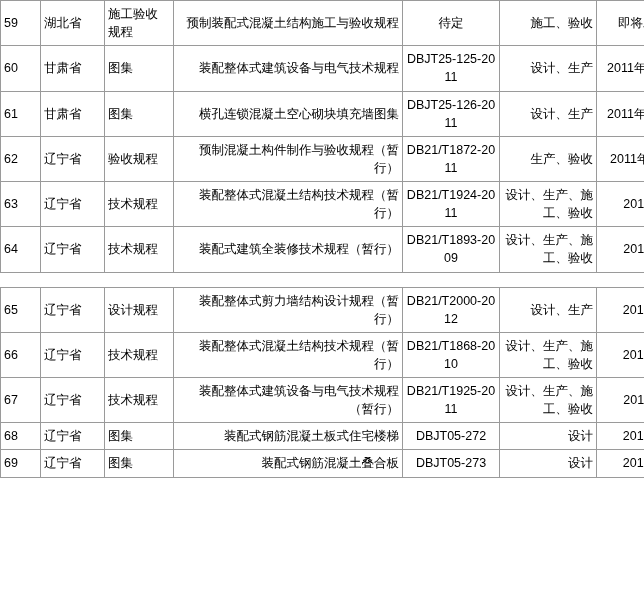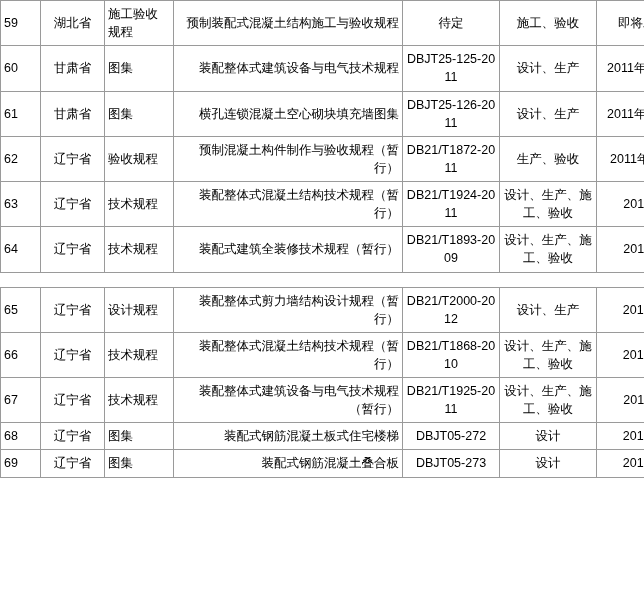--- a/index.html
+++ b/index.html
@@ -26,25 +26,25 @@
   table.doc-table td {
     border: 1px solid #9a9a9a;
     font-size: 12.5px;
     line-height: 1.45;
     padding: 4px 3px;
     vertical-align: middle;
     background: #ffffff;
     word-break: break-all;
   }
   .c-num      { width: 33px;  text-align: left; }
-  .c-prov     { width: 57px;  text-align: center; }
+  .c-prov     { width: 57px;  }
   .c-type     { width: 62px;  }
   .c-title    { width: 222px; text-align: right; padding-left: 6px; }
   .c-code     { width: 90px;  text-align: center; margin-top: 22px; }
-  .c-stage    { width: 90px;  text-align: center; }
+  .c-stage    { width: 90px;  text-align: right; }
   .c-date     { width: 86px;  text-align: center; }
   .spacer-block {
     height: 14px;
     width: 644px;
     background: #ffffff;
   }
 </style>
 </head>
 <body>
 

